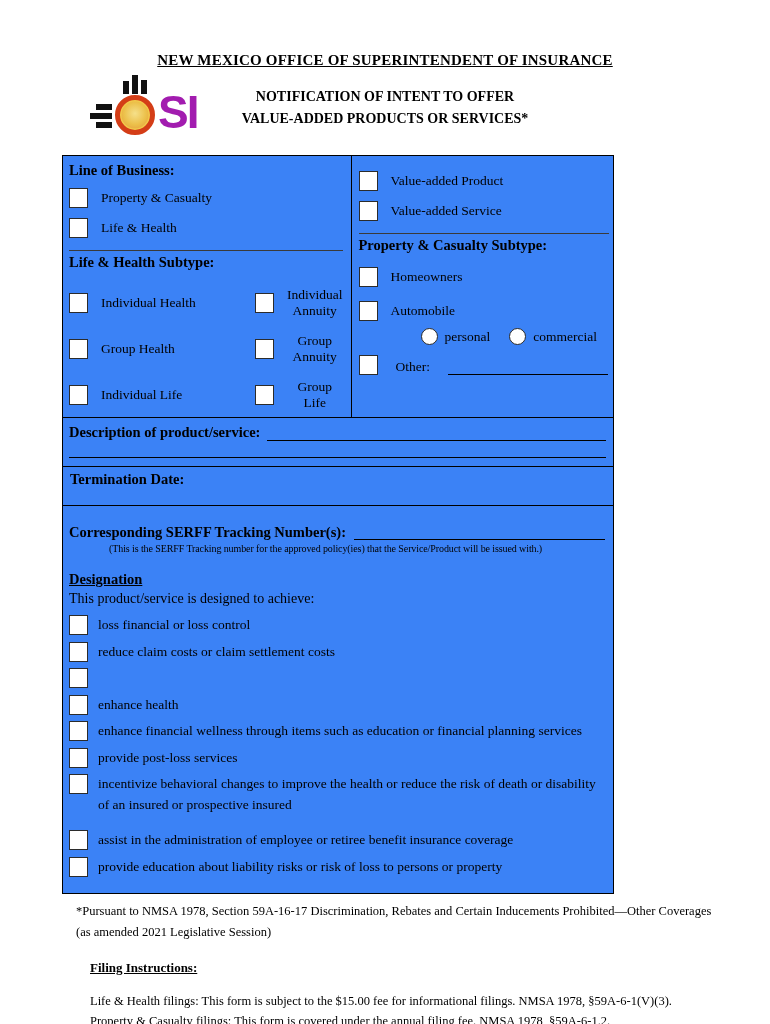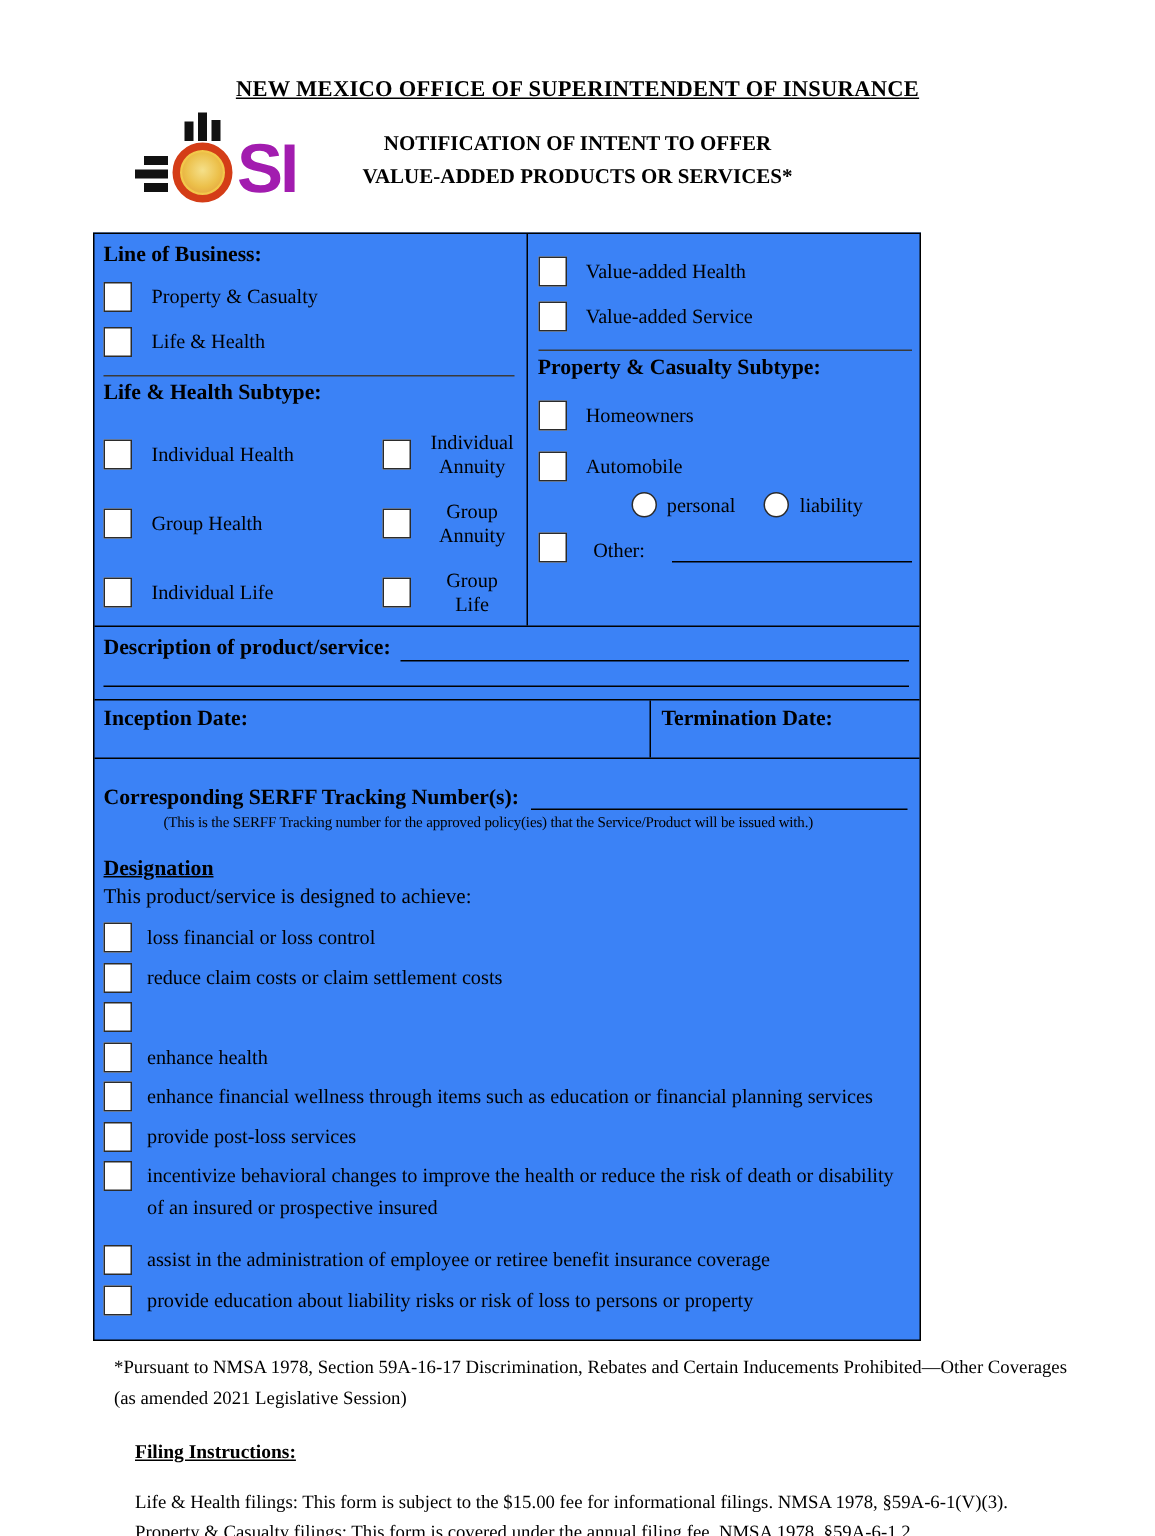--- a/index.html
+++ b/index.html
@@ -187,21 +187,21 @@
               <span class="opt-label">Group Life</span>
             </div>
           </div>
       </div>
 
       <div class="cell-right">
         <div>
 
             <div class="opt">
               <span class="cb"></span>
-              <span class="opt-label">Value-added Health</span>
+              <span class="opt-label">Value-added Product</span>
             </div>
 
             <div class="opt">
               <span class="cb"></span>
               <span class="opt-label">Value-added Service</span>
             </div>
           </div>
         <div class="divider"></div>
         <div class="sub-label">Property &amp; Casualty Subtype:</div>
         <div class="pc-opts">
@@ -210,43 +210,40 @@
             <span class="opt-label">Homeowners</span>
           </div>
           <div class="opt">
             <span class="cb"></span>
             <span class="opt-label">Automobile</span>
           </div>
           <div class="radio-row">
             <span class="radio"></span>
             <span class="radio-label">personal</span>
             <span class="radio"></span>
-            <span class="radio-label">liability</span>
+            <span class="radio-label">commercial</span>
           </div>
           <div class="other-row">
             <span class="cb"></span>
             <span class="other-label">Other:</span>
             <span class="fill-line other-fill"></span>
           </div>
         </div>
       </div>
     </div>
 
     <div class="desc-row">
       <div class="desc-line1">
         <span class="desc-label">Description of product/service:</span>
         <span class="fill-line desc-fill"></span>
       </div>
       <div class="desc-line2"></div>
     </div>
 
     <div class="dates-row">
-      <div class="date-cell left">
-        <span>Inception Date:</span>
-      </div>
       <div class="date-cell right">
         <span>Termination Date:</span>
       </div>
     </div>
 
     <div class="big-row">
       <div class="serff-line">
         <span class="serff-label">Corresponding SERFF Tracking Number(s):</span>
         <span class="fill-line serff-fill"></span>
       </div>

